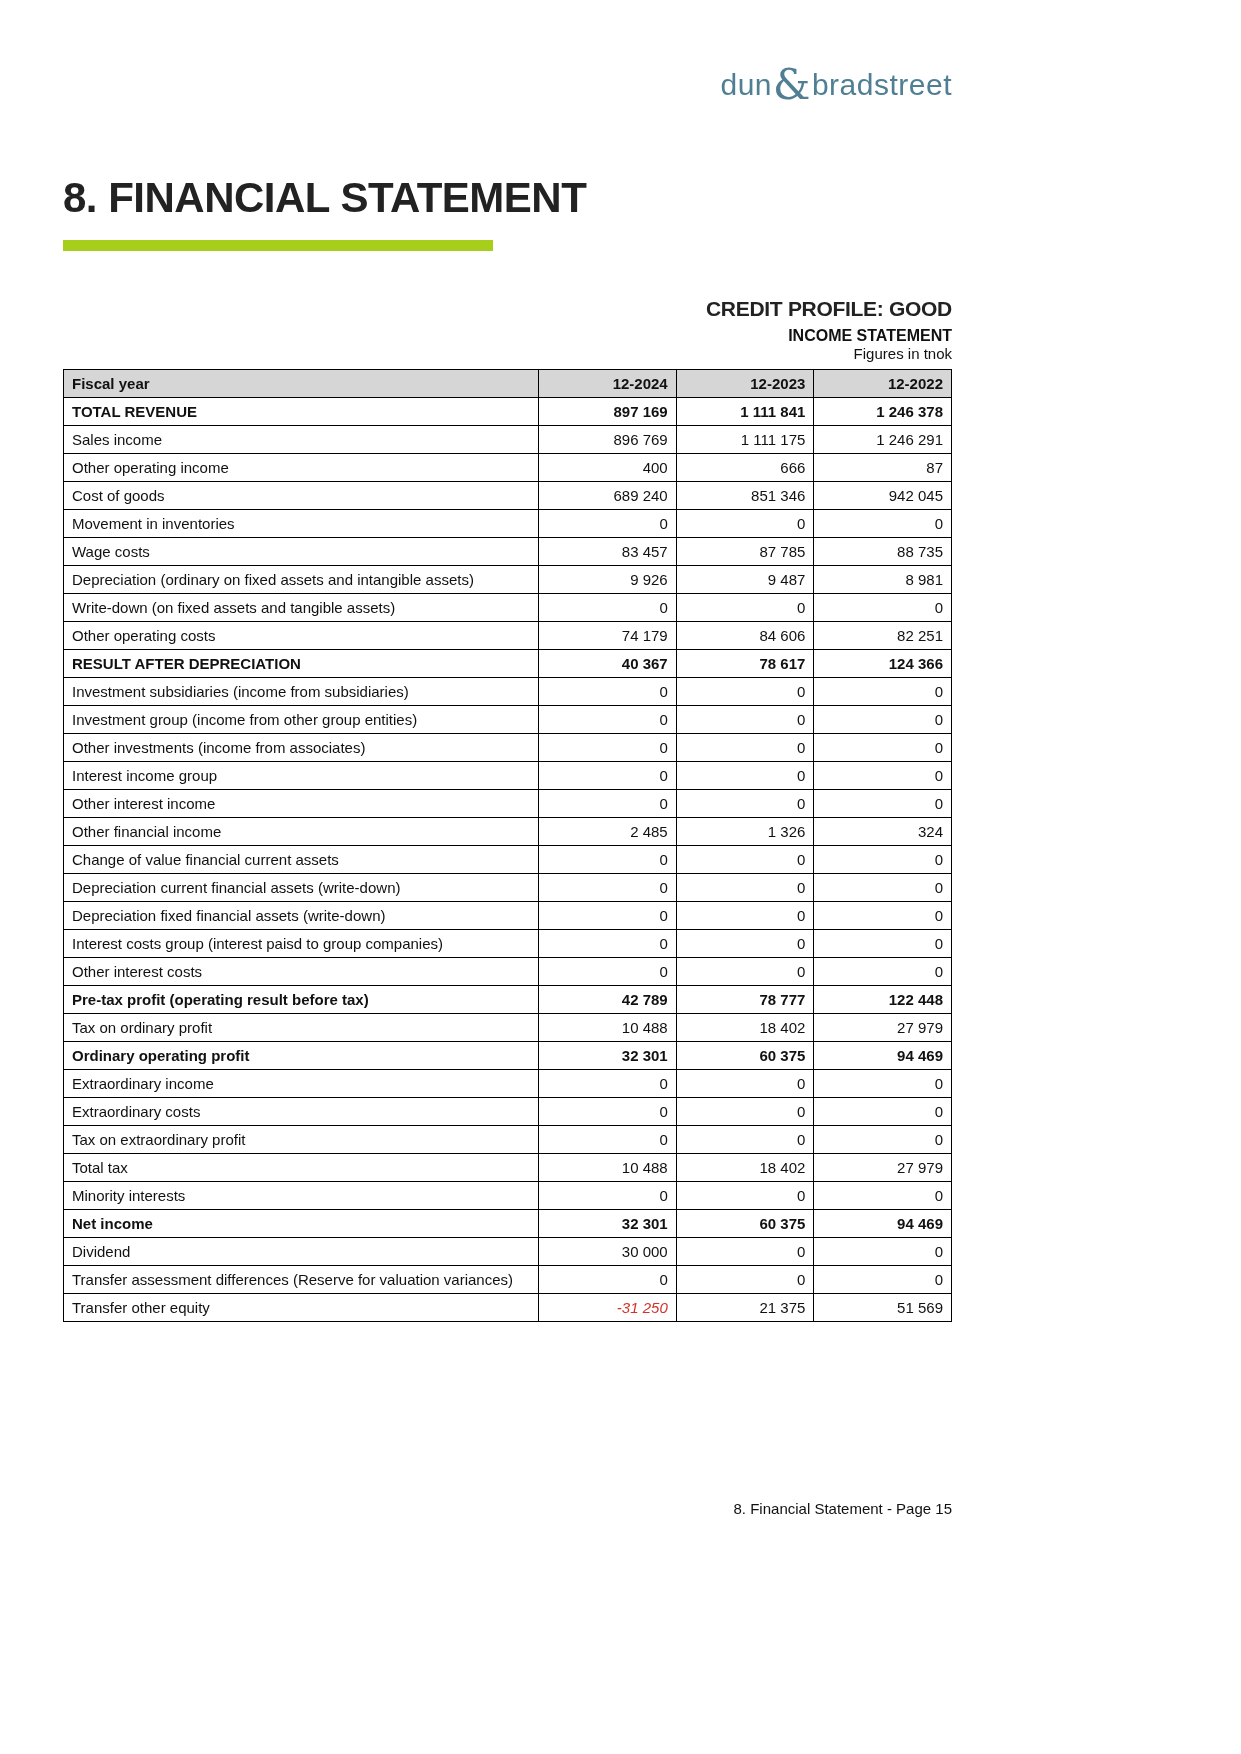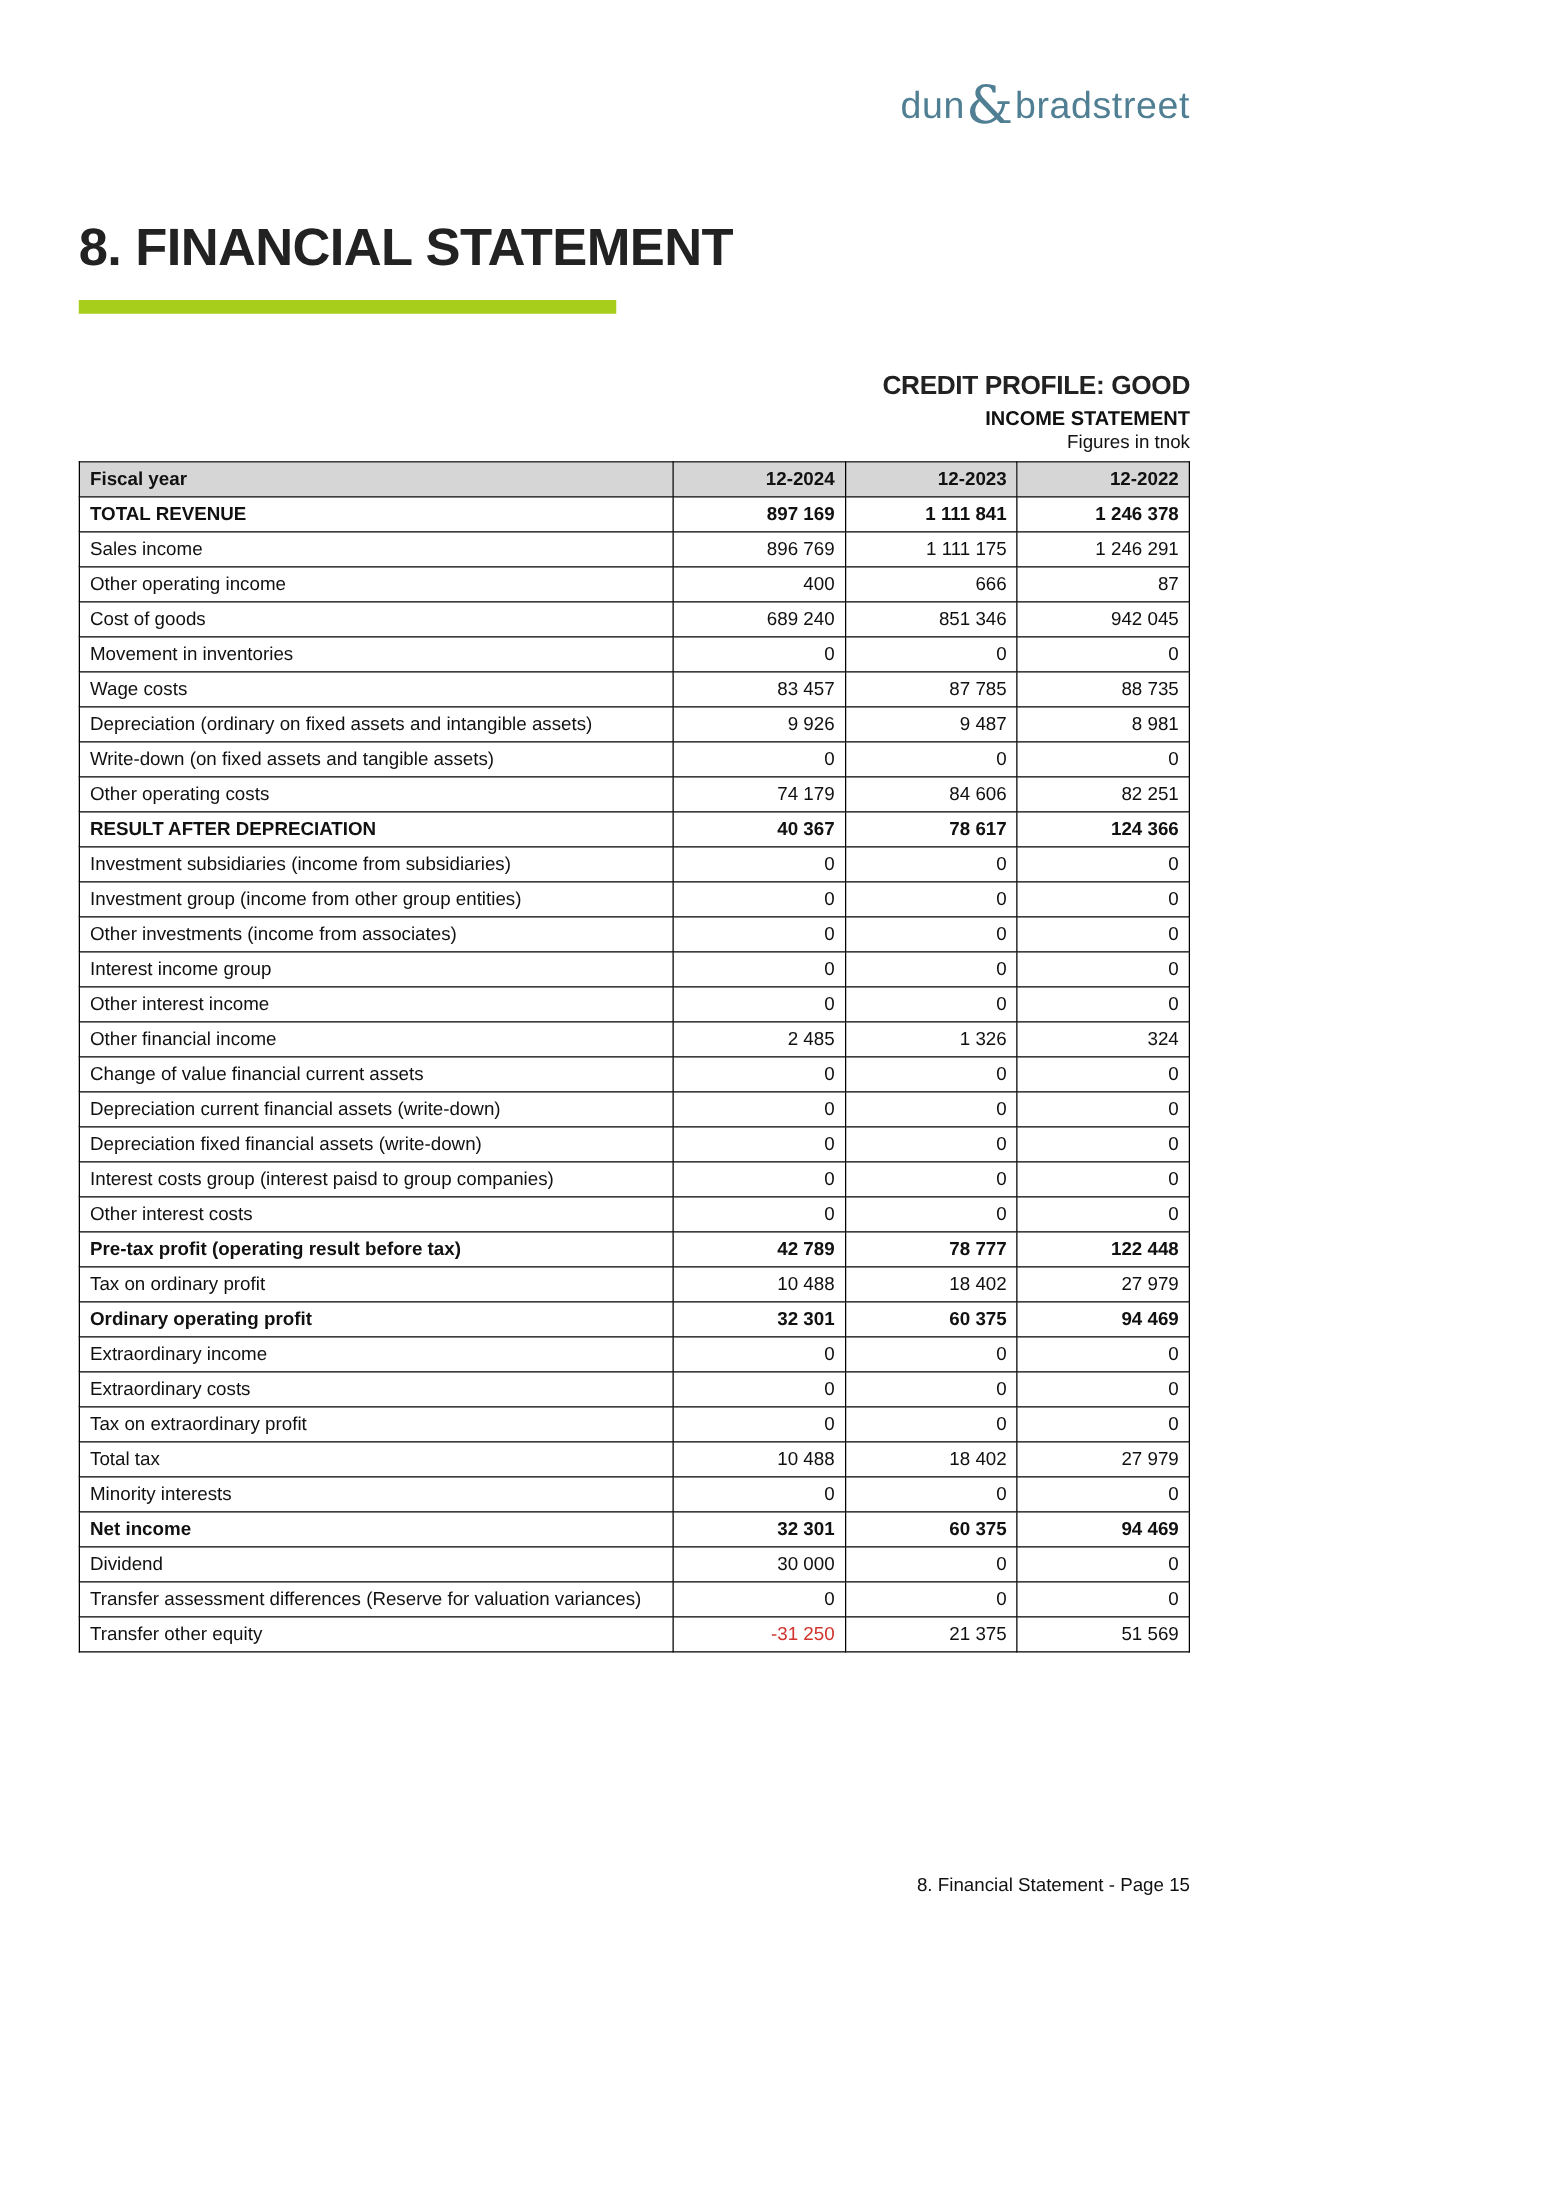--- a/index.html
+++ b/index.html
@@ -105,21 +105,21 @@
   .fin-table thead th {
     background: var(--header-gray, #d6d6d6);
     font-weight: bold;
     text-align: left;
   }
   .fin-table thead th.num { text-align: right; }
   .fin-table col.c-label { width: 53.5%; }
   .fin-table col.c-val { width: 15.5%; }
   .fin-table td.num { text-align: right; }
   .fin-table tr.bold-row td { font-weight: bold; }
-  .fin-table td.negative { color: var(--negative-red, #d0342c); }
+  .fin-table td.negative { color: var(--negative-red, #d0342c); font-style: italic; }
 
   
   .page-footer {
     position: absolute;
     left: 63px;
     width: 889px;
     top: 1500px;
     text-align: right;
     font-size: 15px;
     color: #111111;

